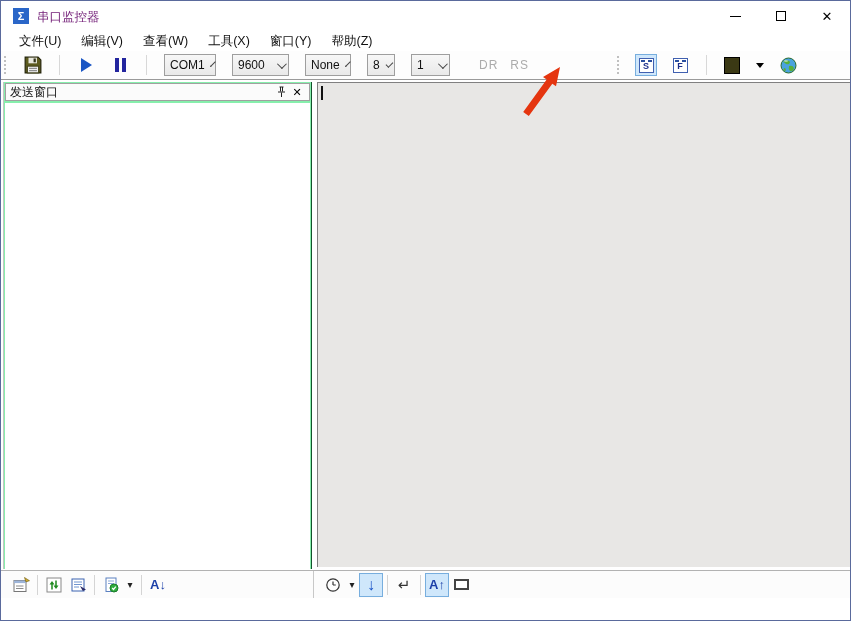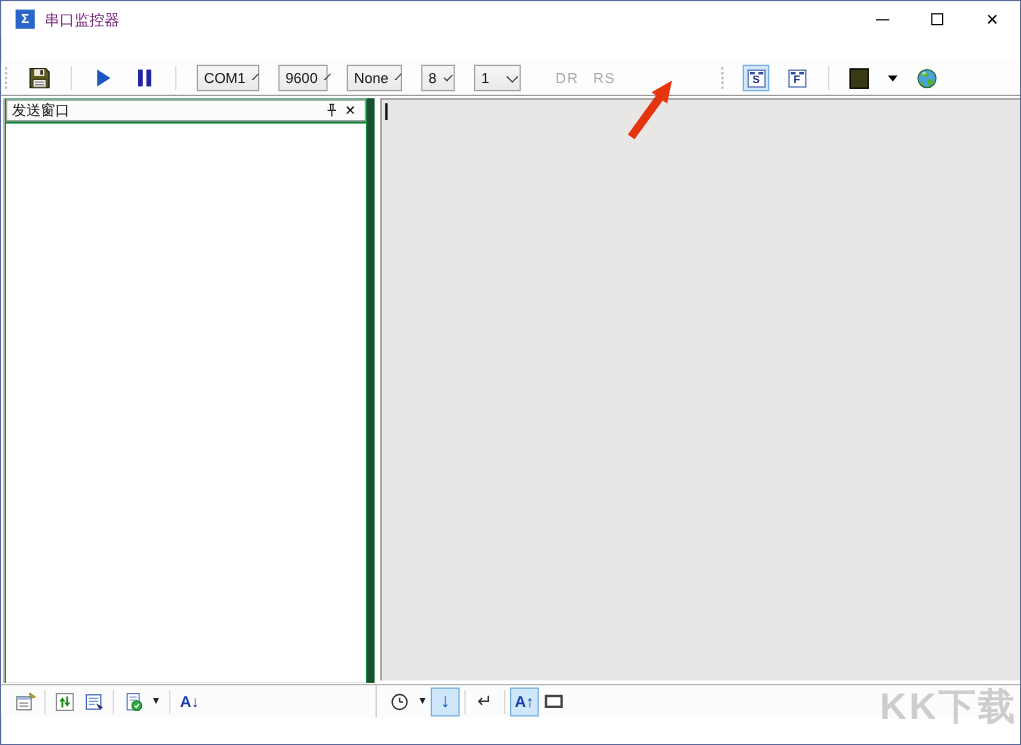--- a/index.html
+++ b/index.html
@@ -31,41 +31,41 @@
   .tbtn { width:24px; height:24px; display:flex; align-items:center; justify-content:center; }
   .play-tri { width:0; height:0; border-left:11px solid #1a56c4; border-top:7px solid transparent; border-bottom:7px solid transparent; }
   .pause-bars { display:flex; gap:3px; }
   .pause-bars i { width:4px; height:14px; background:#23259e; display:block; }
 
   .combo { height:22px; margin:0 3px; background:linear-gradient(#f7f7f7,#e9e9e9); border:1px solid #9e9e9e;
            display:flex; align-items:center; justify-content:space-between; padding:0 4px 0 5px; }
   .combo .val { font-size:12px; color:#111; }
   .chev { width:7px; height:7px; border-right:1px solid #444; border-bottom:1px solid #444;
           transform:rotate(45deg) translateY(-2px); margin-left:6px; }
-  .w-com {width:52px;} .w-baud {width:41px;text-align:center;} .w-par {width:46px;} .w-dat {width:28px;} .w-stp {width:39px;}
+  .w-com {width:52px;} .w-baud {width:57px;text-align:center;} .w-par {width:46px;} .w-dat {width:28px;} .w-stp {width:39px;}
 
   .dr-rs { margin-left:16px; color:#ababab; font-size:12px; letter-spacing:1px; display:flex; gap:12px; }
 
   .toggle-btn { width:22px; height:22px; display:flex; align-items:center; justify-content:center; margin:0 1px; border:1px solid transparent; }
   .toggle-btn.active { background:#cfe7fb; border:1px solid #77aede; }
   .sf-icon { width:15px; height:15px; border:1px solid #4060b0; position:relative;
              font-size:9px; font-weight:bold; color:#1c2f8a; text-align:center; line-height:15px; background:#fff; }
   .sf-icon::before { content:""; position:absolute; left:1px; top:1px; width:4px; height:2px; background:#2a4fa0; }
   .sf-icon::after  { content:""; position:absolute; right:1px; top:1px; width:4px; height:2px; background:#2a4fa0; }
 
   .swatch-btn { width:22px; height:22px; display:flex; align-items:center; justify-content:center; }
   .swatch { width:16px; height:17px; background:#3b3914; border:1px solid #000; }
   .drop-btn { width:13px; height:22px; display:flex; align-items:center; justify-content:center; }
   .tri-down { width:0; height:0; border-left:4px solid transparent; border-right:4px solid transparent; border-top:5px solid #000; }
 
   
   .content { position:absolute; left:0; top:78px; width:100%; height:518px; background:#fff; border-top:1px solid #9a9a9a; }
 
-  .send-panel { position:absolute; left:2px; top:2px; width:309px; height:487px; background:#15803d;
-                border-left:1px solid #c4c4c4; border-right:6px solid #14532d; }
+  .send-panel { position:absolute; left:2px; top:2px; width:309px; height:487px; background:#86efac;
+                border-left:1px solid #c4c4c4; border-right:1px solid #14532d; }
   .panel-header { position:absolute; left:1px; top:1px; right:1px; height:18px; border:1px solid #a0a0a0;
                   background:#fbfbfb; display:flex; align-items:center; padding:0 4px; }
   .panel-title { flex:1; font-size:12px; color:#111; }
   .panel-hbtn { width:16px; height:14px; display:flex; align-items:center; justify-content:center; font-size:11px; color:#000; }
   .panel-body { position:absolute; left:1px; top:21px; right:1px; bottom:0; background:#fff; }
 
   .monitor-area { position:absolute; left:316px; top:2px; right:0; height:485px; background:#e8e7e5;
                   border-left:1px solid #808080; border-top:1px solid #808080; }
   .caret { position:absolute; left:3px; top:3px; width:2px; height:14px; background:#111; }
 
@@ -112,20 +112,28 @@
         </div>
       <div class="win-btn">
           <span class="glyph-max"></span>
         </div>
       <div class="win-btn">
           <span class="glyph-close">✕</span>
         </div>
     </div>
   </div>
 
+  <div class="menubar">
+    <div class="menu-item">文件(U)</div>
+    <div class="menu-item">编辑(V)</div>
+    <div class="menu-item">查看(W)</div>
+    <div class="menu-item">工具(X)</div>
+    <div class="menu-item">窗口(Y)</div>
+    <div class="menu-item">帮助(Z)</div>
+  </div>
 
   <div class="toolbar">
     <div class="grip"></div>
 
     <div class="tbtn">
       <svg width="18" height="18" viewBox="0 0 16 16">
         <path d="M1 1 h11.5 L15 3.5 V15 H1 Z" fill="#5d5b1e" stroke="#22220a"></path>
         <rect x="4" y="1.5" width="7.5" height="5" fill="#e9e9df"></rect>
         <rect x="8.5" y="2.2" width="2" height="3.4" fill="#33331a"></rect>
         <rect x="3" y="9" width="10" height="6" fill="#efefef" stroke="#44441e"></rect>
@@ -293,19 +301,18 @@
           <span class="az-label">A↑</span>
         </div>
         <div class="bbtn">
           <span class="rect-icon"></span>
         </div>
       </div>
     </div>
   </div>
 
 
-  <div class="watermark">KK下载</div>
 
   <svg class="anno-arrow">
     <polygon points="559,66 555,85.3 551.3,82.7 527.8,115 522.2,111 545.7,78.6 542,75.9"></polygon>
   </svg>
 
 </div>
 
 </body></html>

